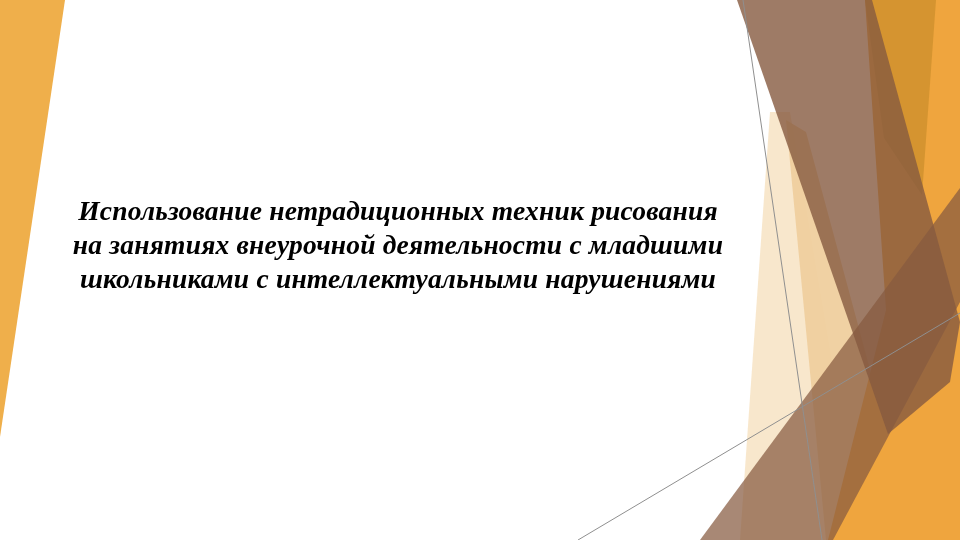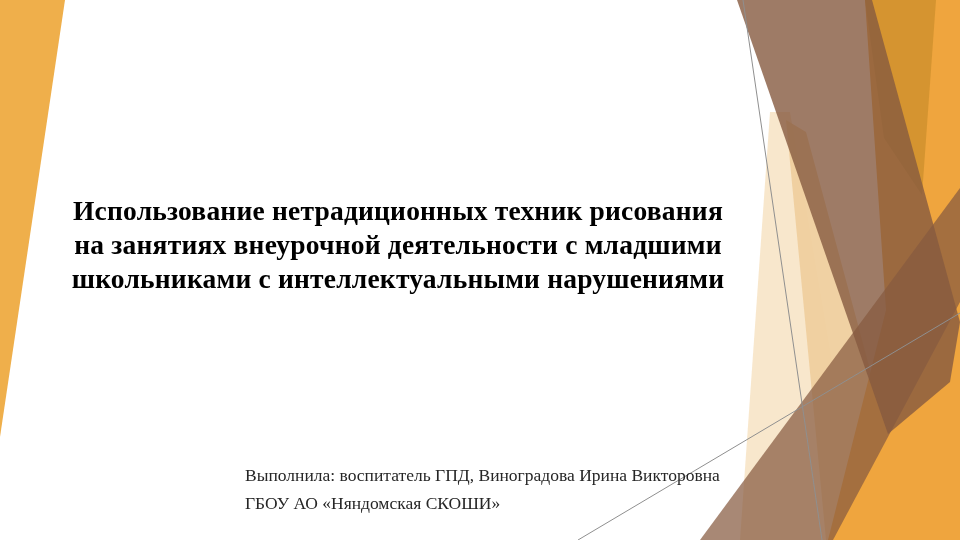--- a/index.html
+++ b/index.html
@@ -9,20 +9,21 @@
     width: 960px;
     height: 540px;
     overflow: hidden;
     font-family: "Liberation Serif", "DejaVu Serif", serif;
   }
   .slide {
     position: relative;
     width: 960px;
     height: 460px;
     background: #ffffff;
+    font-style: italic;
   }
   .decor {
     position: absolute;
     inset: 0;
     width: 960px;
     height: 540px;
     display: block;
   }
   .title-block {
     position: absolute;
@@ -75,18 +76,14 @@
 
     <line x1="743" y1="0" x2="822" y2="540" stroke-width="1" stroke="#8F8F8F"></line>
 
     <line x1="960" y1="313" x2="578" y2="540" stroke-width="1" stroke="#8F8F8F"></line>
   </svg>
 
   <div class="title-block">Использование нетрадиционных техник рисования
 на занятиях внеурочной деятельности с младшими
 школьниками с интеллектуальными нарушениями</div>
 
-  <div class="credits-block">
-    <span class="credits-line">Выполнила: воспитатель ГПД, Виноградова Ирина Викторовна</span>
-    <span class="credits-line">ГБОУ АО «Няндомская СКОШИ»</span>
-  </div>
 
 </div>
 
 </body></html>

